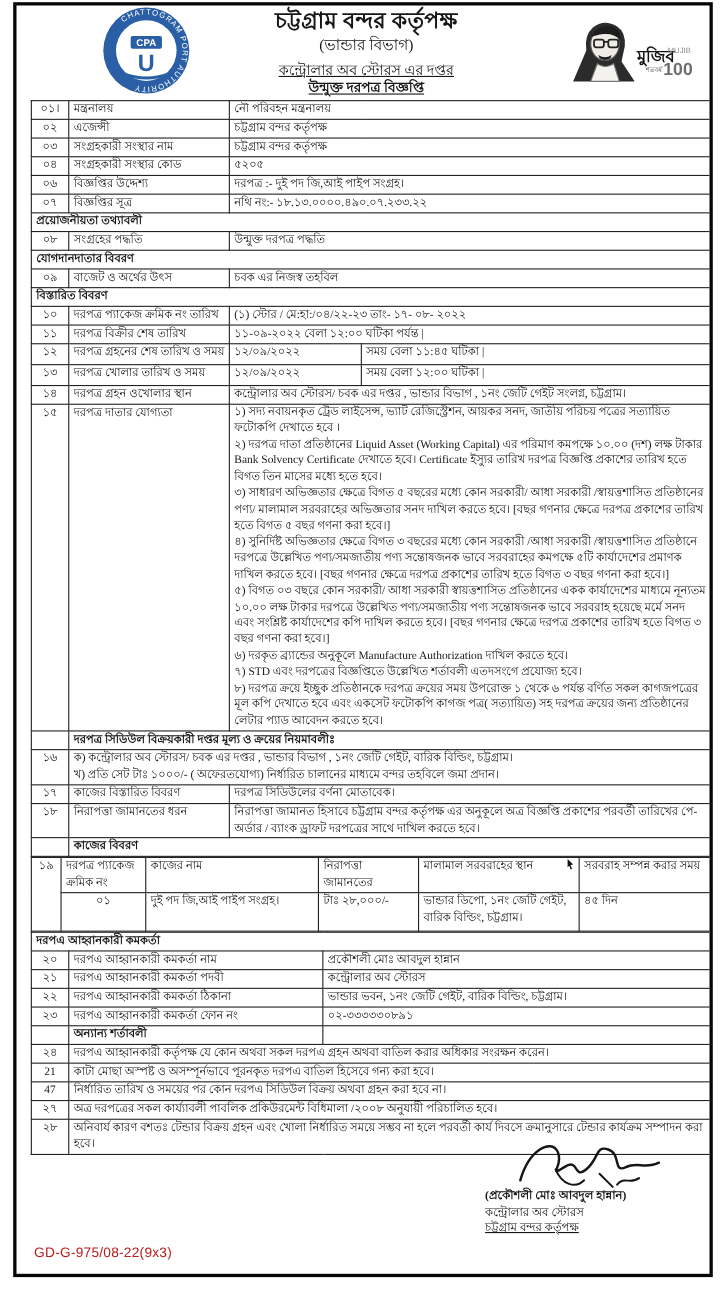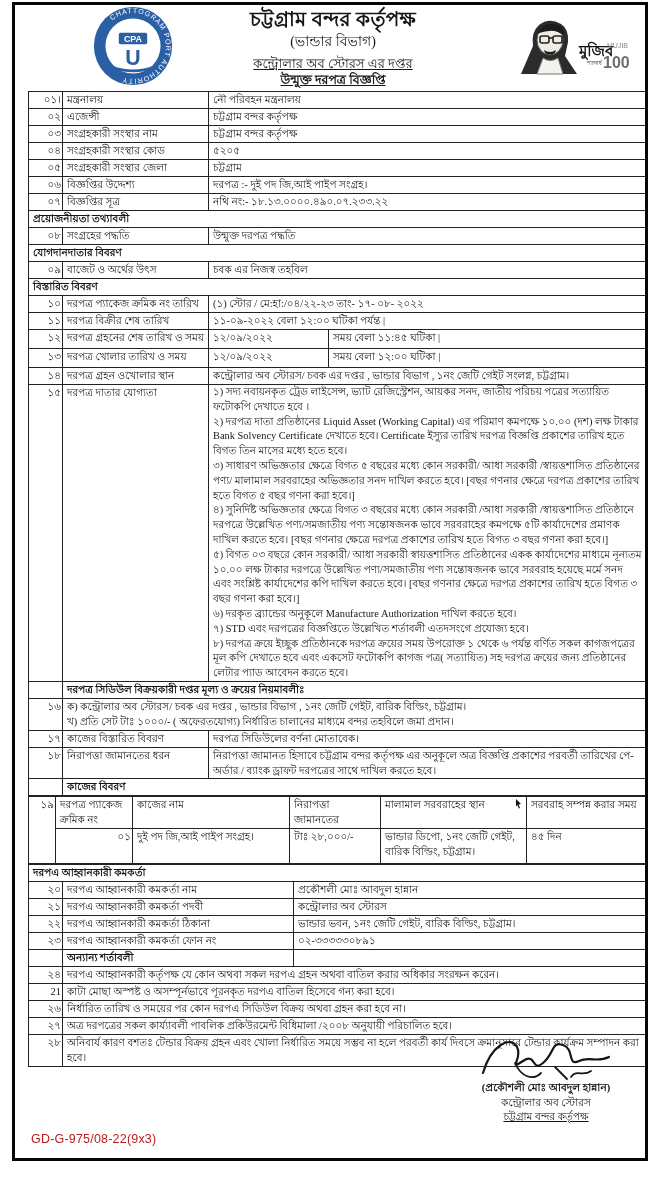--- a/index.html
+++ b/index.html
@@ -21,26 +21,26 @@
   .office{font-size:13px;text-decoration:underline;margin-top:5px;}
   .notice{font-size:12.5px;font-weight:bold;text-decoration:underline;margin-top:1px;}
   .mujib{flex:0 0 auto;margin-right:4px;}
   
   .tblzone{margin:2px 0 0 13px;width:618px;}
   table{border-collapse:collapse;width:618px;table-layout:fixed;
         font-size:10.4px;line-height:15.5px;}
   td{border:1px solid #222;padding:0 4px;vertical-align:top;overflow:hidden;}
   tr.h td{height:16px;}
   tr.hh td{height:18px;}
-  td.num{text-align:right;padding:0 1px;}
+  td.num{text-align:center;padding:0 1px;}
   td.sec{font-weight:bold;}
   .qp{line-height:14.8px;}
   .two{line-height:15.3px;}
   
-  .sig{position:absolute;right:4px;bottom:34px;text-align:center;width:190px;line-height:1.35;}
+  .sig{position:absolute;right:14px;bottom:34px;text-align:left;width:190px;line-height:1.35;}
   .sig .nm{font-size:10.5px;font-weight:bold;}
   .sig .ti{font-size:10.5px;}
   .sig .og{font-size:10.5px;text-decoration:underline;}
   .sig svg{display:block;margin:0 auto -4px auto;}
   .gd{position:absolute;left:16px;bottom:12px;font-family:"Liberation Sans","DejaVu Sans",sans-serif;
       font-size:12.5px;color:#b91c1c;letter-spacing:.2px;}
   .cursor-mark{display:inline-block;float:right;margin-top:1px;}
 </style>
 </head>
 <body>
@@ -111,25 +111,20 @@
           </tr>
     <tr class="h">
             <td class="num">০৩</td>
             <td>সংগ্রহকারী সংস্থার নাম</td>
             <td colspan="2">চট্টগ্রাম বন্দর কর্তৃপক্ষ</td>
           </tr>
     <tr class="h">
             <td class="num">০৪</td>
             <td>সংগ্রহকারী সংস্থার কোড</td>
             <td colspan="2">৫২০৫</td>
-          </tr>
-    <tr class="h">
-            <td class="num">০৫</td>
-            <td>সংগ্রহকারী সংস্থার জেলা</td>
-            <td colspan="2">চট্টগ্রাম</td>
           </tr>
     <tr class="h">
             <td class="num">০৬</td>
             <td>বিজ্ঞপ্তির উদ্দেশ্য</td>
             <td colspan="2">দরপত্র :- দুই পদ জি,আই পাইপ সংগ্রহ।</td>
           </tr>
     <tr class="h">
             <td class="num">০৭</td>
             <td>বিজ্ঞপ্তির সূত্র</td>
             <td colspan="2">নথি নং:- ১৮.১৩.০০০০.৪৯০.০৭.২৩৩.২২</td>
@@ -298,21 +293,21 @@
           </tr>
     <tr class="h">
             <td class="num">২৪</td>
             <td colspan="2">দরপএ আহ্বানকারী কর্তৃপক্ষ যে কোন অথবা সকল দরপএ গ্রহন অথবা বাতিল করার অধিকার সংরক্ষন করেন।</td>
           </tr>
     <tr class="h">
             <td class="num">21</td>
             <td colspan="2">কাটা মোছা অস্পষ্ট ও অসম্পূর্নভাবে পূরনকৃত দরপএ বাতিল হিসেবে গন্য করা হবে।</td>
           </tr>
     <tr class="h">
-            <td class="num">২৬</td>
+            <td class="num">47</td>
             <td colspan="2">নির্ধারিত তারিখ ও সময়ের পর কোন দরপএ সিডিউল বিক্রয় অথবা গ্রহন করা হবে না।</td>
           </tr>
     <tr class="h">
             <td class="num">২৭</td>
             <td colspan="2">অত্র দরপত্রের সকল কার্য্যাবলী পাবলিক প্রকিউরমেন্ট বিধিমালা /২০০৮ অনুযায়ী পরিচালিত হবে।</td>
           </tr>
     <tr class="h">
             <td class="num">২৮</td>
             <td colspan="2">অনিবার্য কারণ বশতঃ টেন্ডার বিক্রয় গ্রহন এবং খোলা নির্ধারিত সময়ে সম্ভব না হলে পরবর্তী কার্য দিবসে ক্রমানুসারে টেন্ডার কার্যক্রম সম্পাদন করা হবে।</td>
           </tr>

